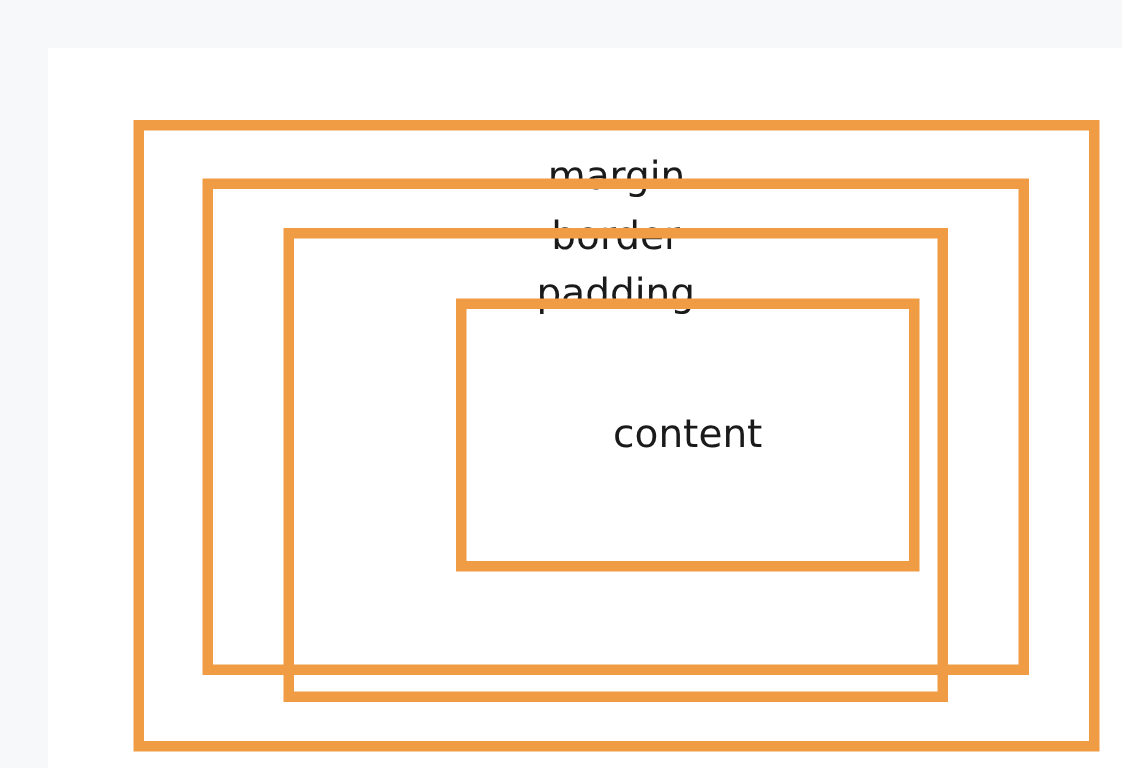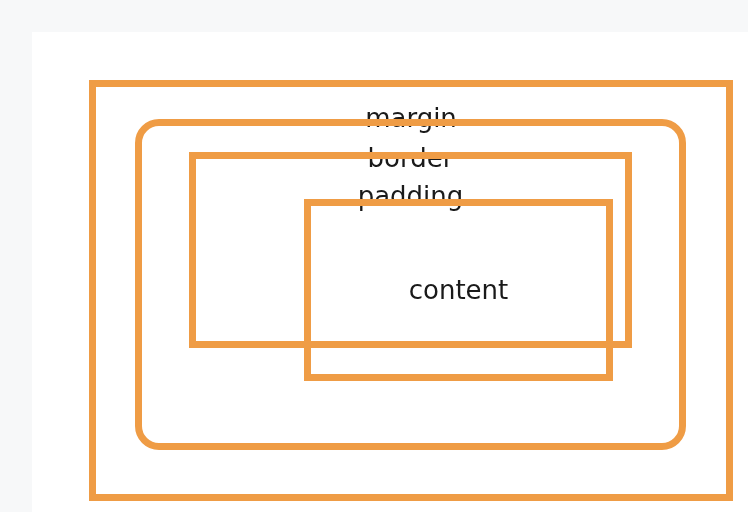--- a/index.html
+++ b/index.html
@@ -24,22 +24,22 @@
     left: 0; top: 0;
     width: 738px; height: 490px;
     background: var(--canvas);
   }
   .bm-box {
     position: absolute;
     border: 7px solid var(--box-border);
     background: transparent;
   }
   .box-margin  { left: 57px;  top: 48px;  width: 644px; height: 421px; }
-  .box-border  { left: 103px; top: 87px;  width: 551px; height: 331px; border-radius: 24px; }
-  .box-padding { left: 157px; top: 120px; width: 443px; height: 196px; }
+  .box-border  { left: 103px; top: 87px;  width: 551px; height: 331px; }
+  .box-padding { left: 157px; top: 120px; width: 443px; height: 316px; }
   .box-content {
     left: 224px; top: 167px; width: 309px; height: 182px;
     display: flex; align-items: center; justify-content: center; margin-left: 48px;
   }
   .bm-label {
     position: absolute;
     left: 0;
     width: 100%;
     text-align: center;
     font-size: 26px;

